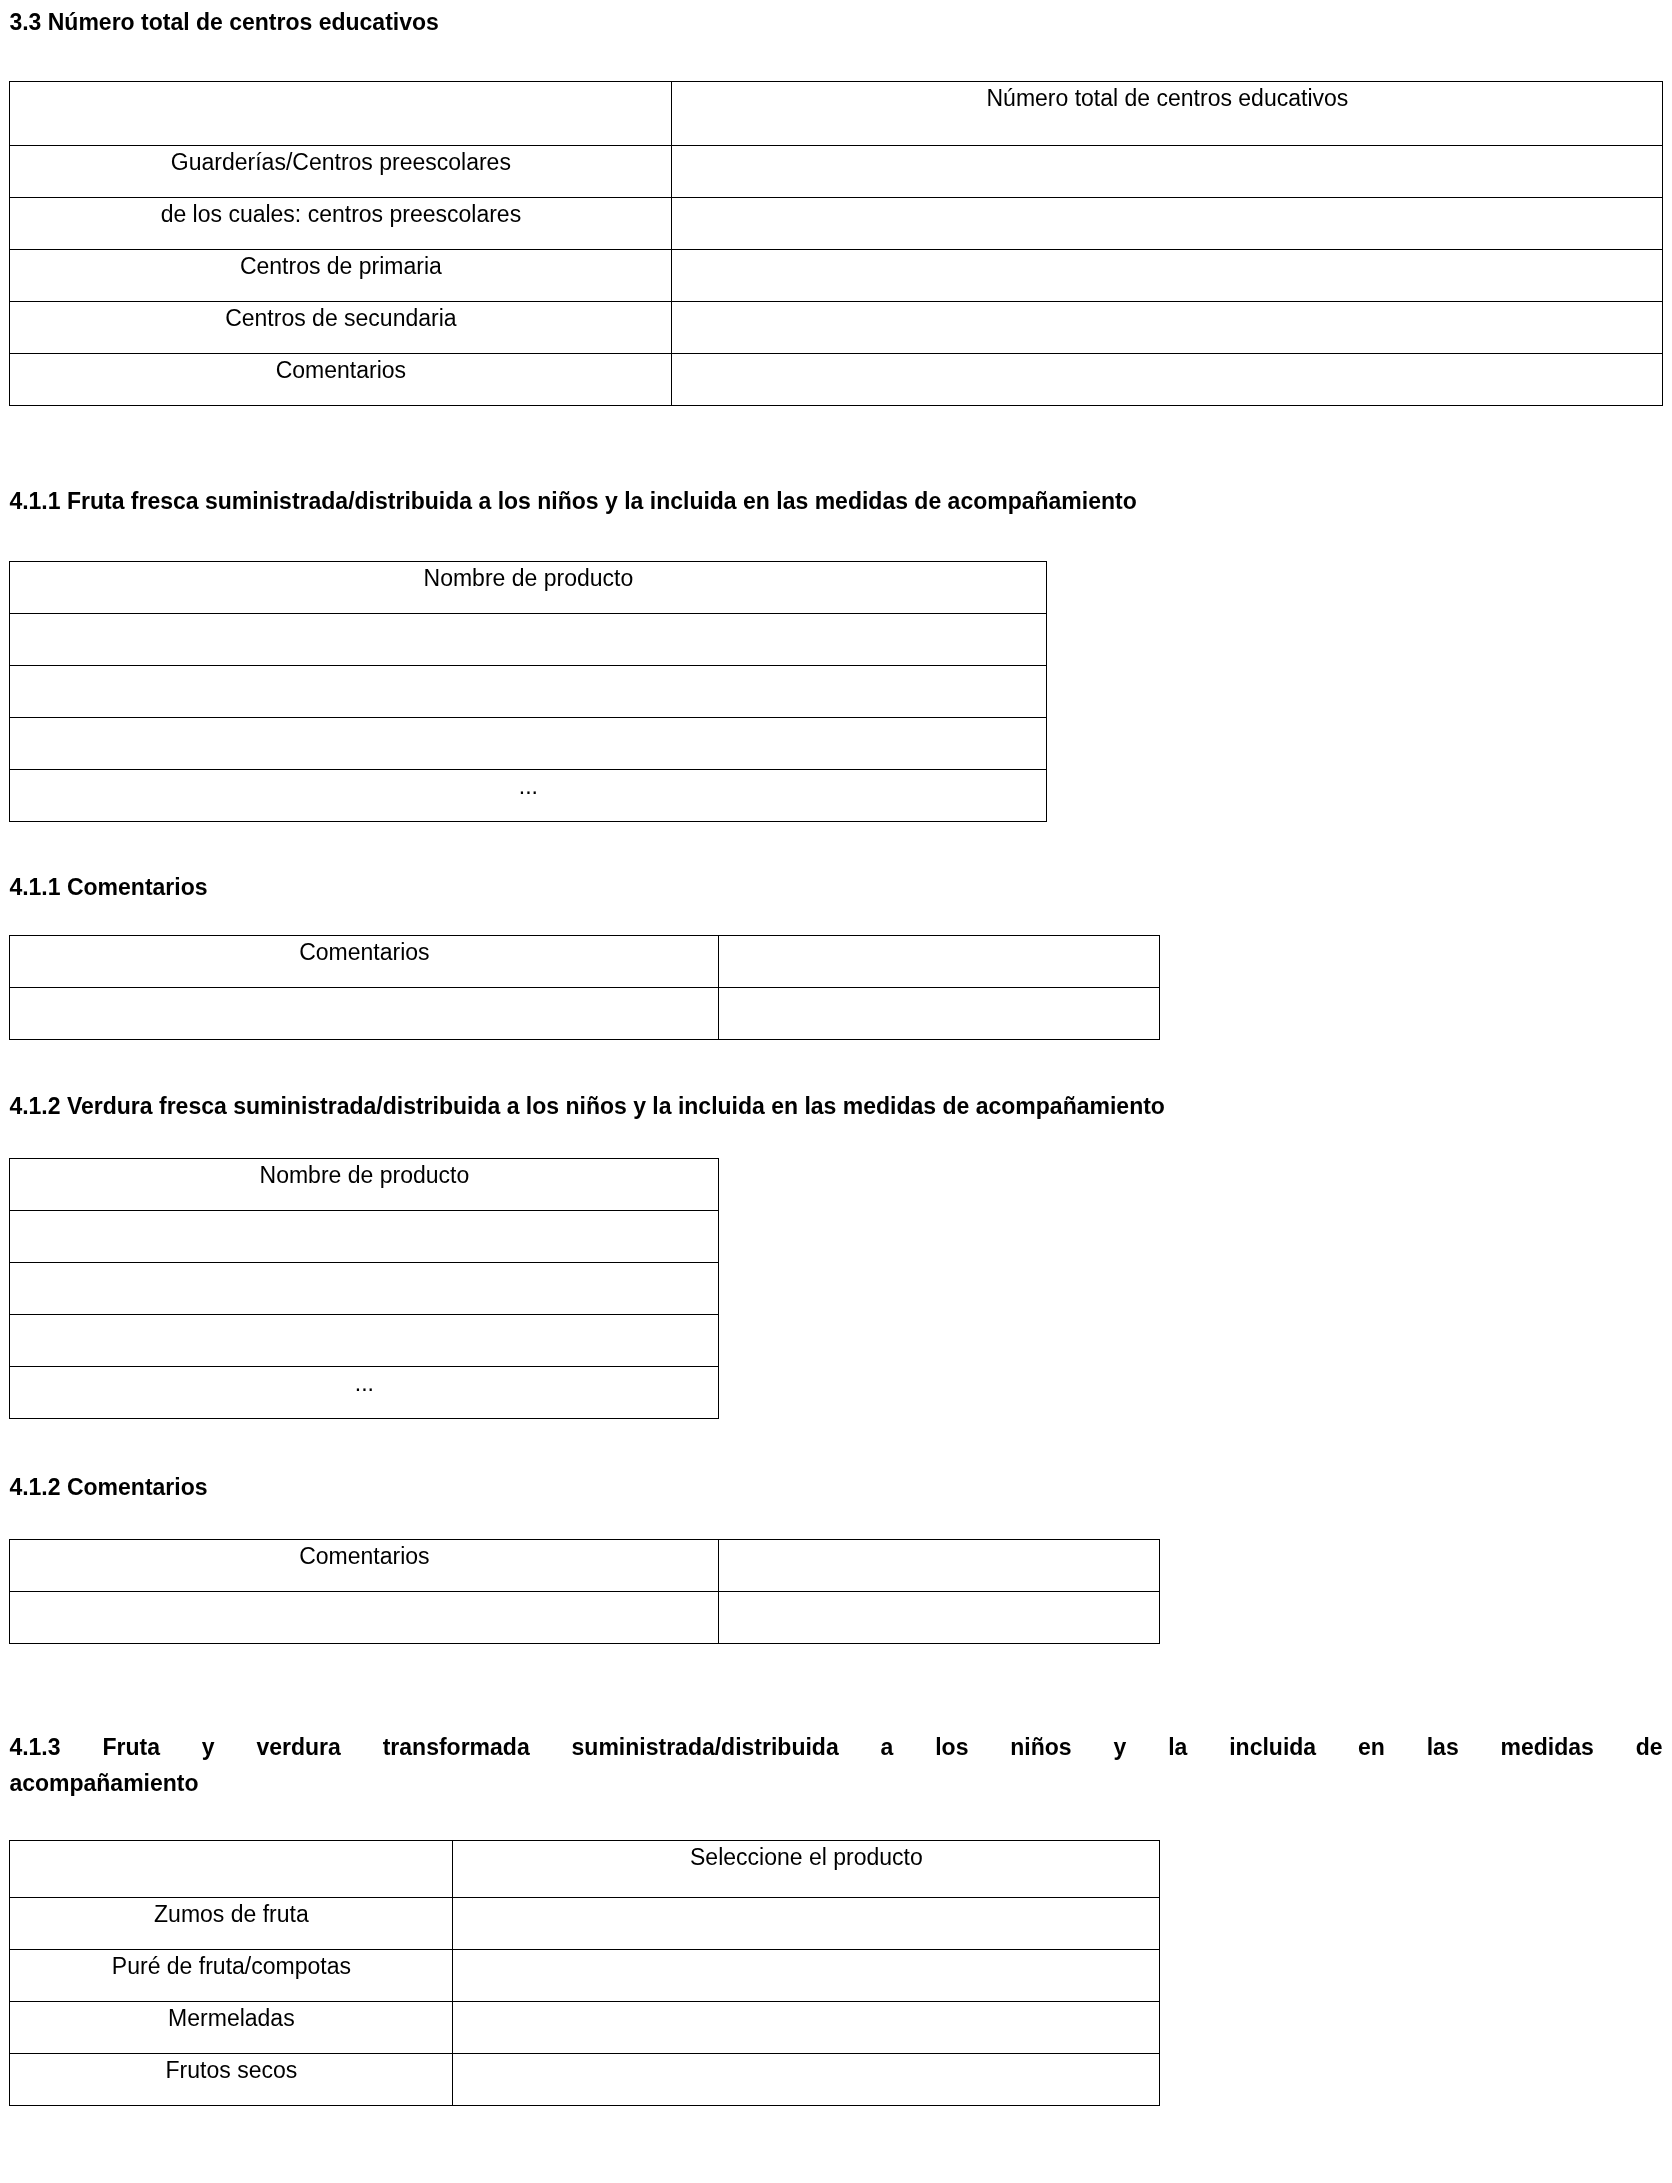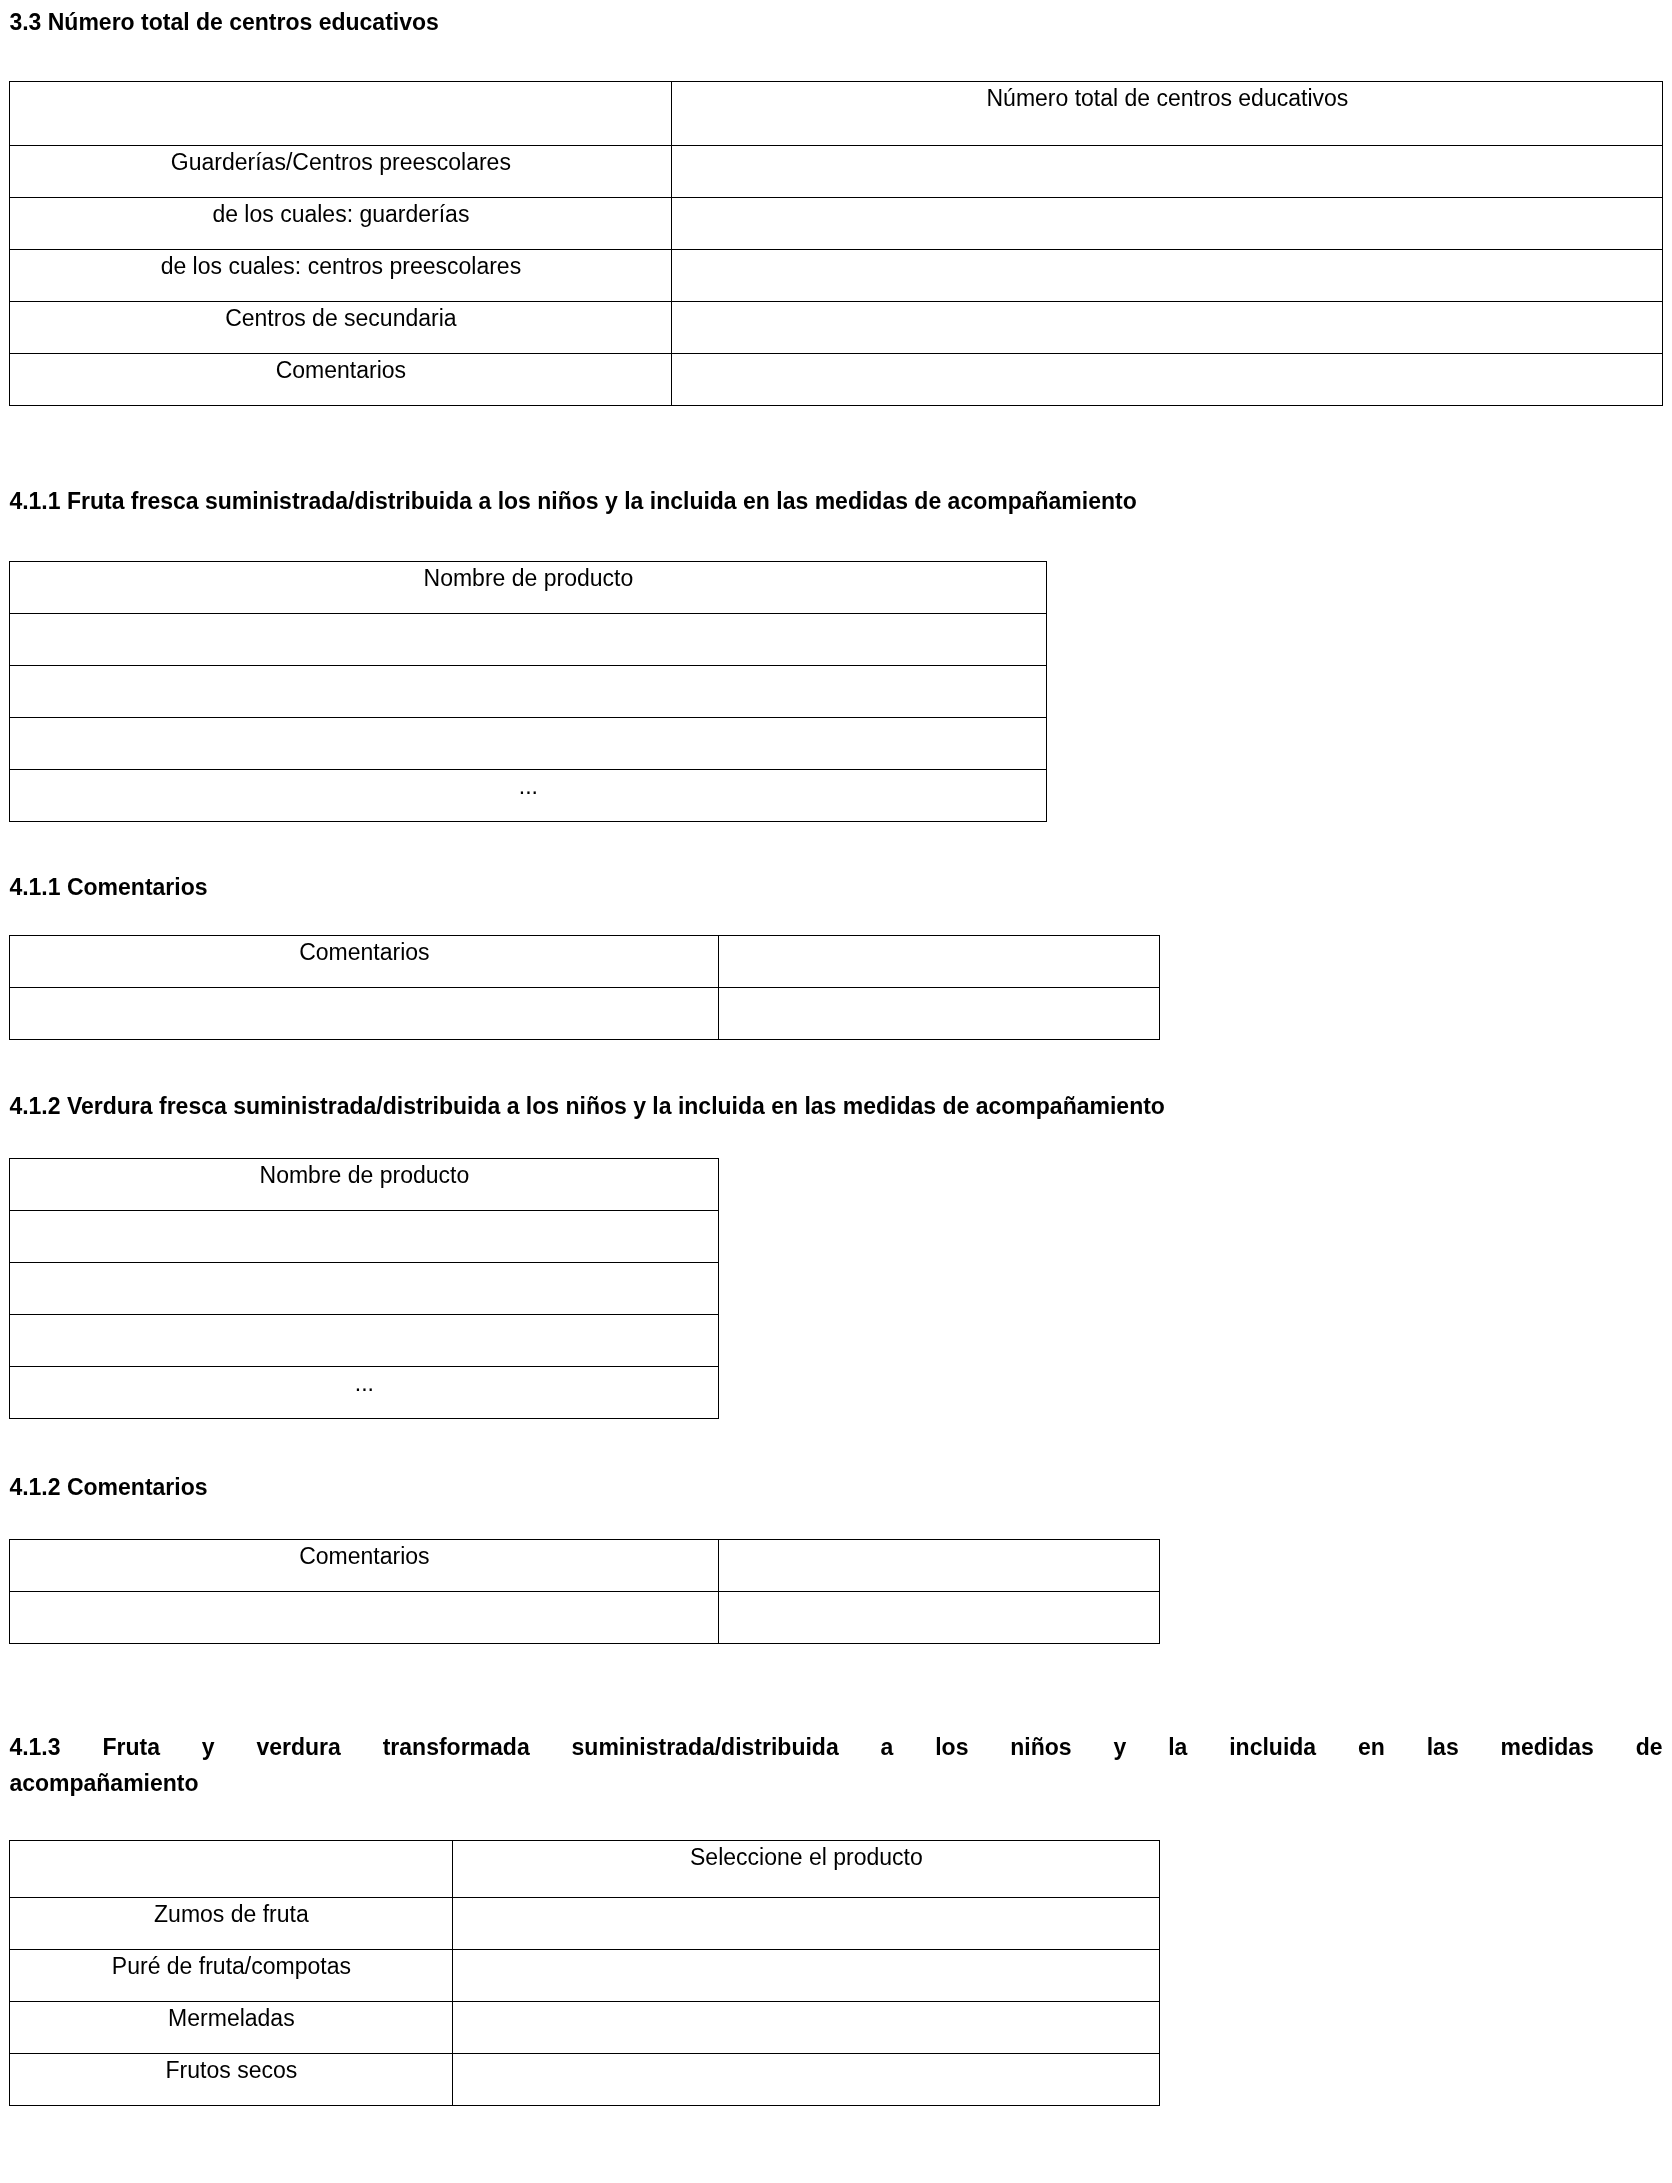--- a/index.html
+++ b/index.html
@@ -73,25 +73,25 @@
     <tbody>
         <tr class="hdr-tall">
       <td></td>
       <td class="center">Número total de centros educativos</td>
     </tr>
     <tr>
       <td>Guarderías/Centros preescolares</td>
       <td></td>
     </tr>
     <tr>
-      <td>de los cuales: guarderías</td>
-      <td></td>
-    </tr>
-    <tr>
       <td>de los cuales: centros preescolares</td>
+      <td></td>
+    </tr>
+    <tr>
+      <td>Centros de primaria</td>
       <td></td>
     </tr>
     <tr>
       <td>Centros de secundaria</td>
       <td></td>
     </tr>
     <tr>
       <td>Comentarios</td>
       <td></td>
     </tr>

